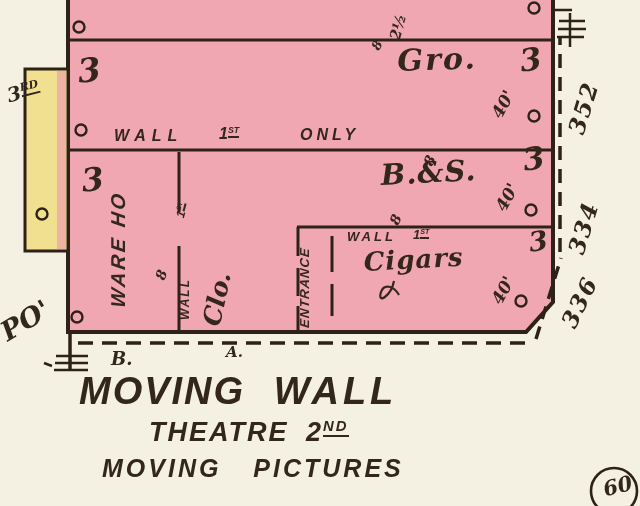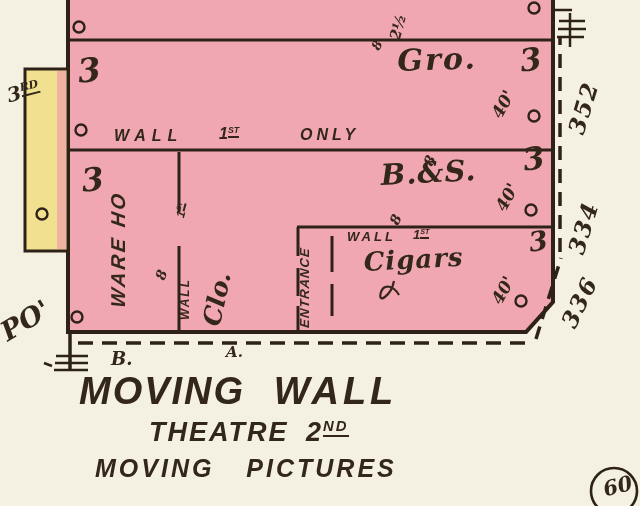--- a/index.html
+++ b/index.html
@@ -110,20 +110,20 @@
   <div class="t serif" style="left:226px;top:345px;font-size:15px;">A.</div>
 
   <div class="t sans" style="left:79px;top:372px;font-size:38px;letter-spacing:2px;">
     <span>MOVING</span>
     <span style="margin-left:16px;letter-spacing:4px;">WALL</span>
   </div>
   <div class="t sans" style="left:149px;top:419px;font-size:27px;letter-spacing:2px;">
     <span>THEATRE</span>
     <span style="margin-left:8px;">2</span><span class="sup">ND</span>
   </div>
-  <div class="t sans" style="left:95px;top:456px;font-size:25px;letter-spacing:3px;">
+  <div class="t sans" style="left:102px;top:456px;font-size:25px;letter-spacing:3px;">
     <span>MOVING</span>
     <span style="margin-left:22px;">PICTURES</span>
   </div>
 
   <div class="t serif" style="left:601px;top:479px;font-size:21px;transform:rotate(-14deg);">60</div>
 
 </div>
 
 </body></html>

